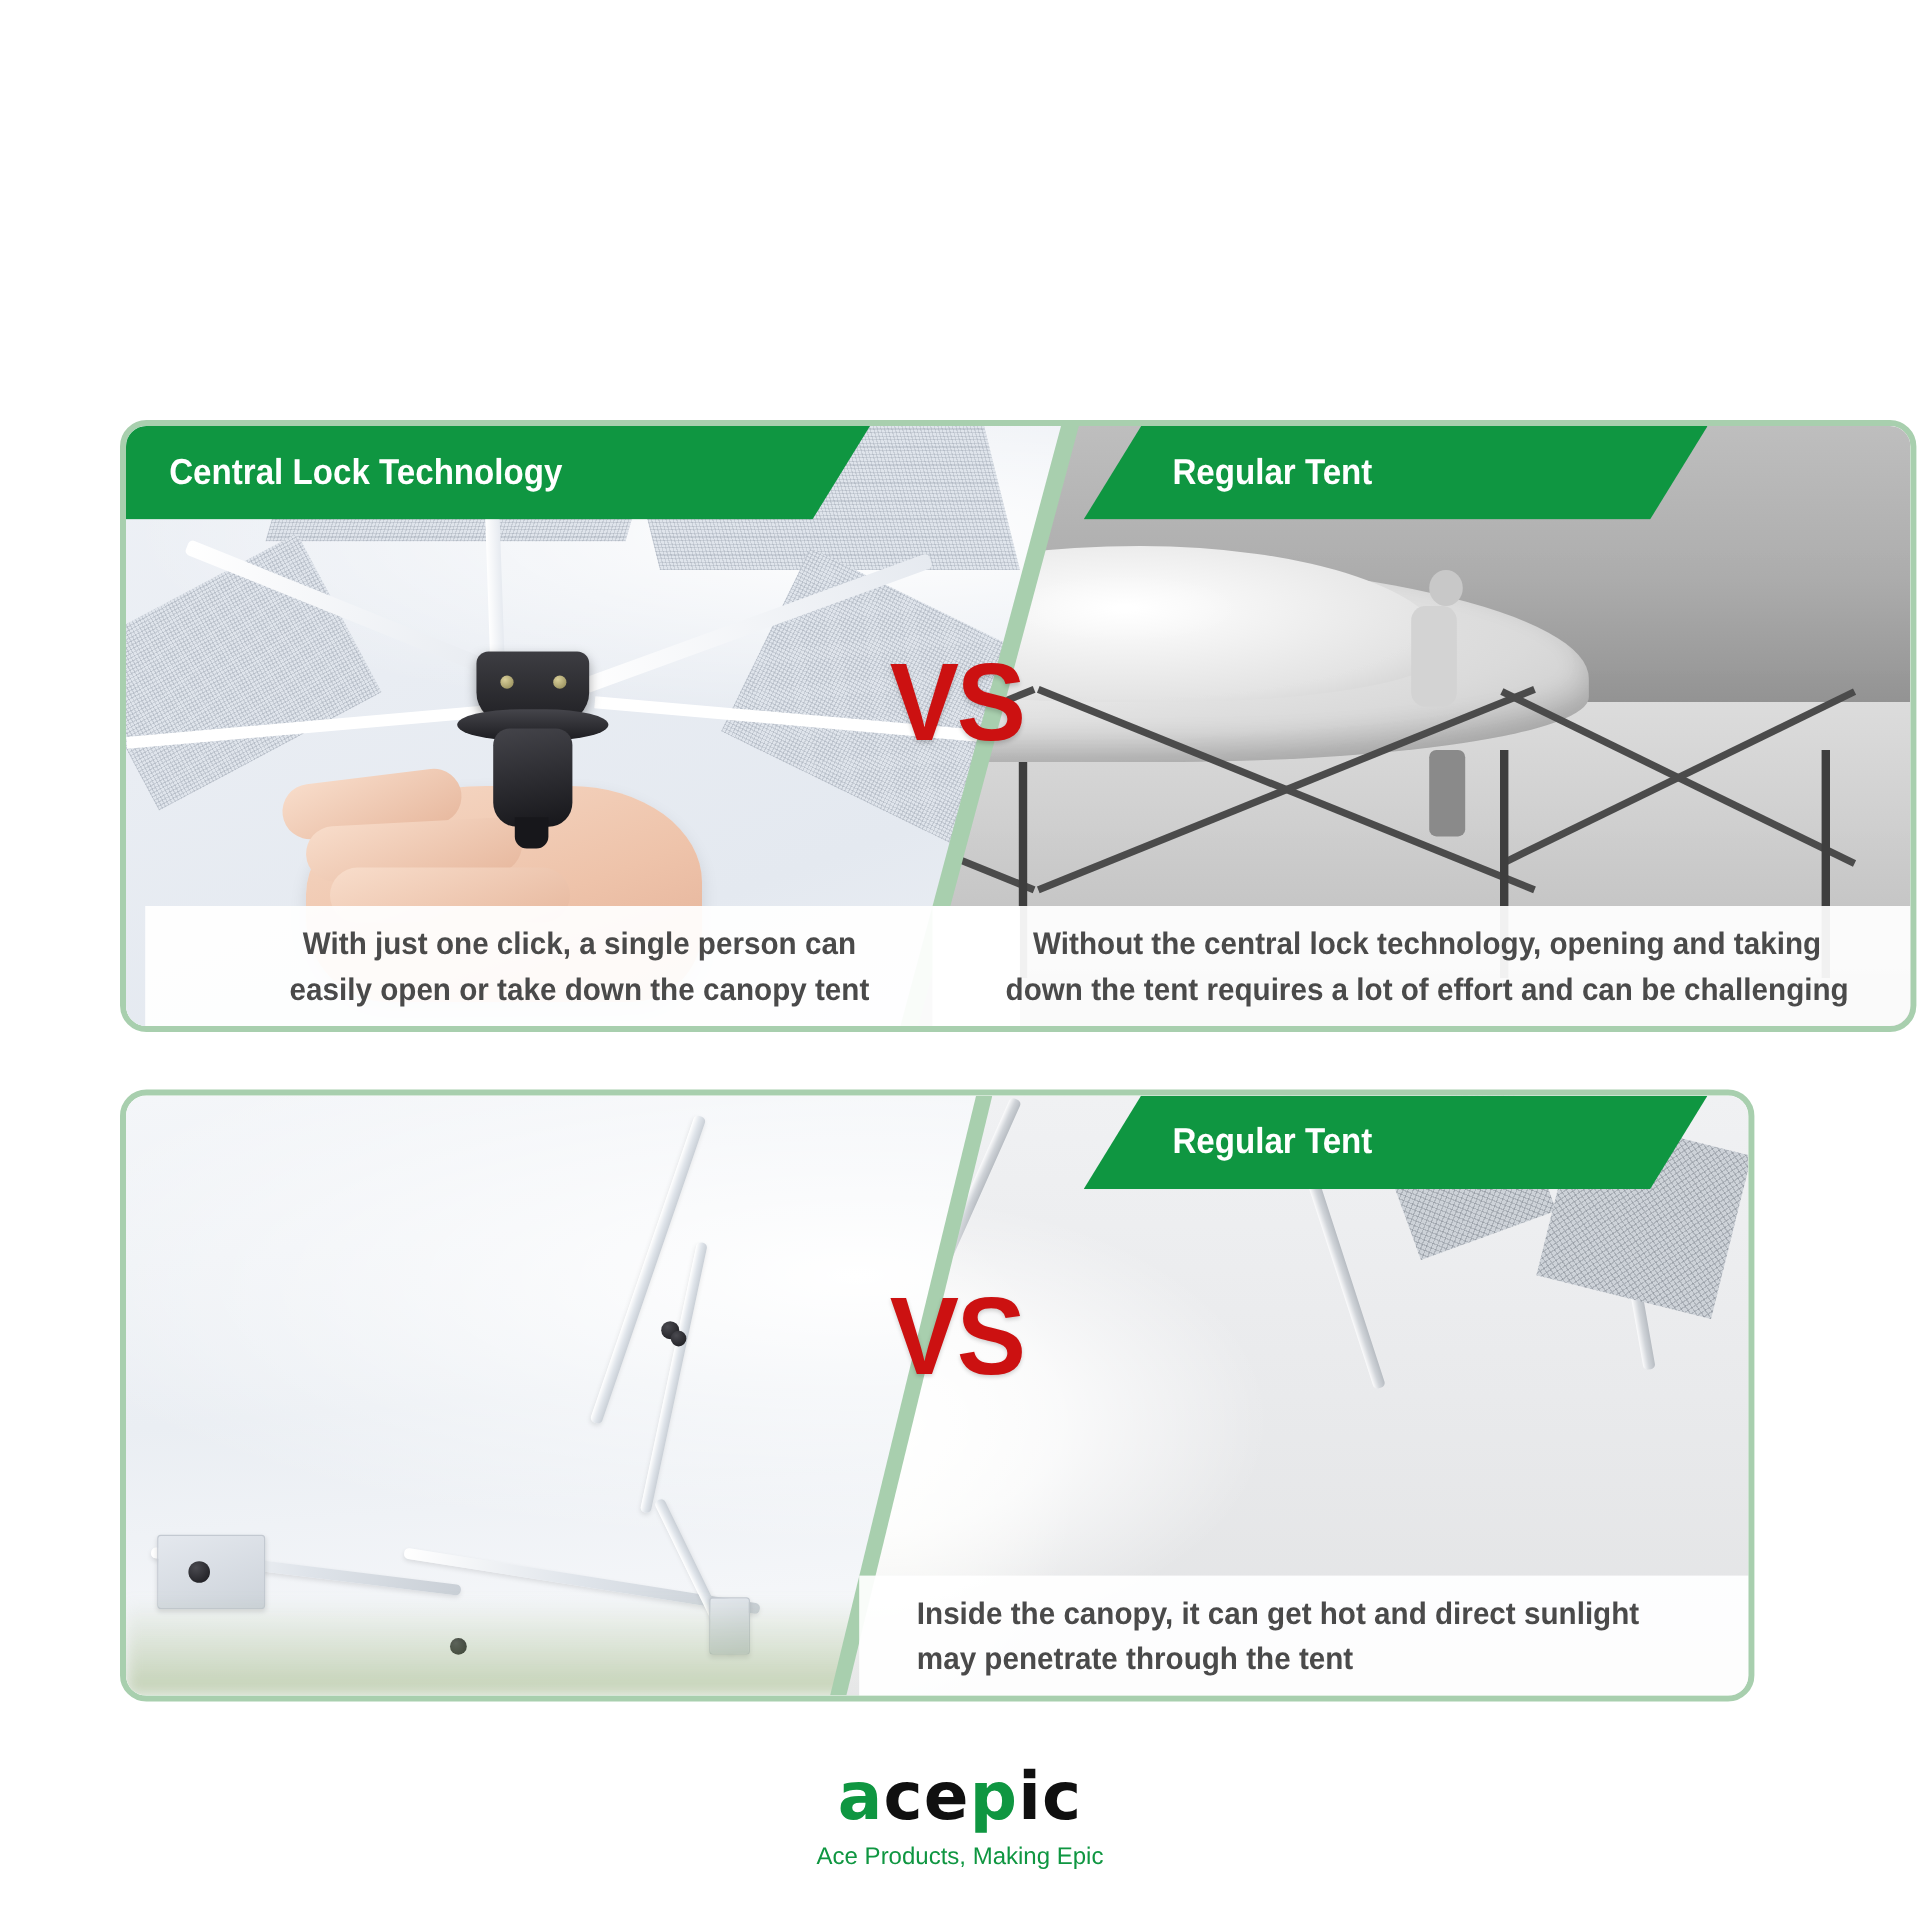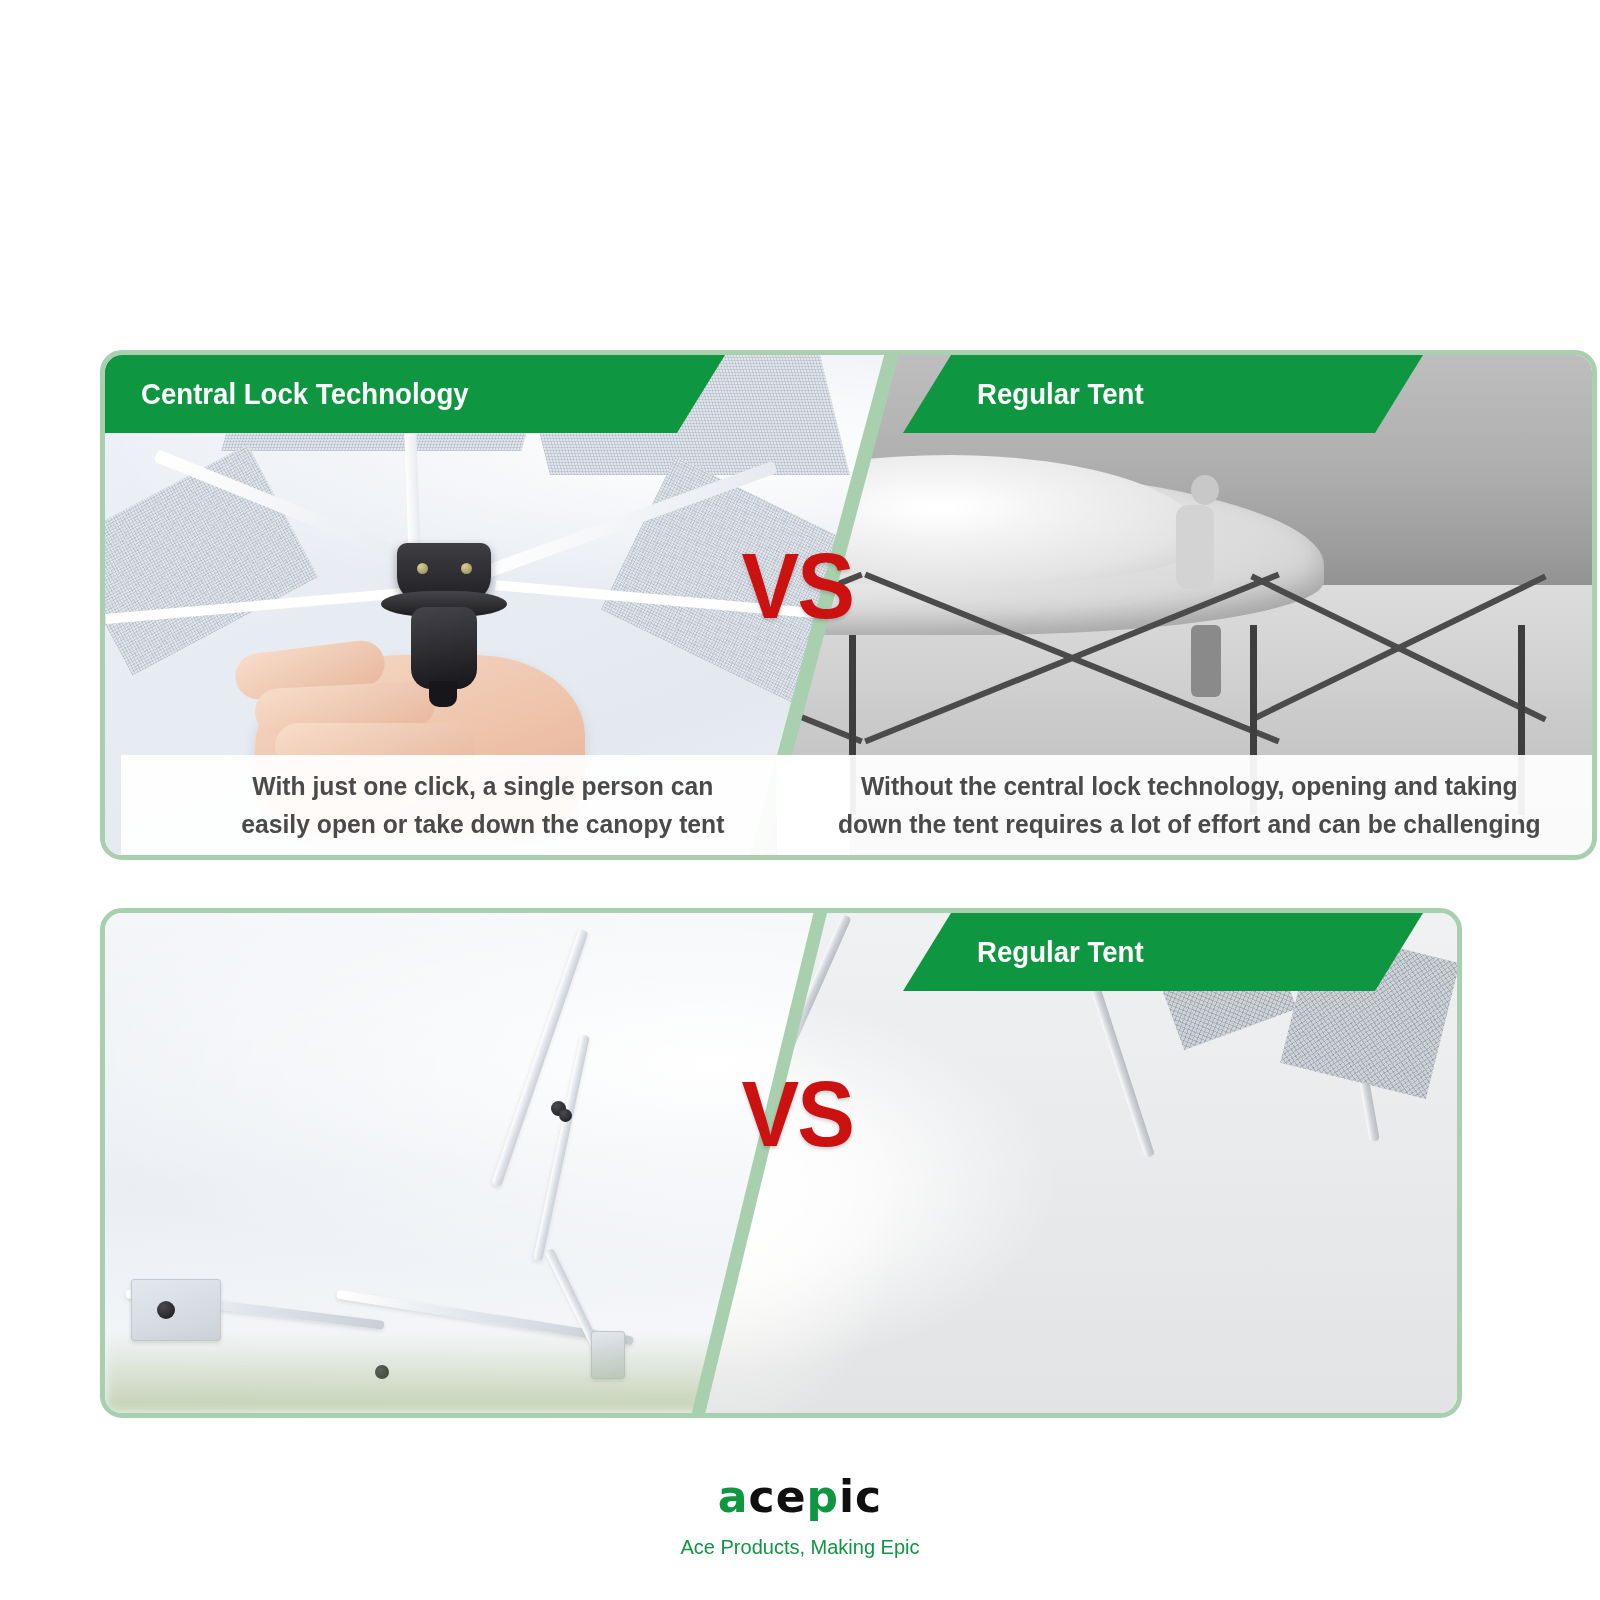--- a/index.html
+++ b/index.html
@@ -179,21 +179,21 @@
   .cap-right{ left:45.2%; width:54.8%; padding-left:48px; }
   .cap p{
     font-size:26px; line-height:38px; font-weight:700; color:#4a4a4a;
     transform:scaleX(0.95); transform-origin:left center;
     white-space:nowrap;
   }
 
   
   .footer{ position:absolute; left:0; top:1470px; width:1600px; height:130px;
      display:flex; flex-direction:column; align-items:center; }
-  .logo{ font-size:44px; font-weight:700; letter-spacing:1px; line-height:54px;
+  .logo{ font-size:55px; font-weight:700; letter-spacing:1px; line-height:54px;
      font-family:"DejaVu Sans", sans-serif; }
   .logo .g{ color:#0f9641; }
   .logo .k{ color:#101010; }
   .tagline{ margin-top:12px; font-size:20px; color:#0f9641; font-weight:400; }
 </style>
 </head>
 <body>
 
 <div class="page">
 
@@ -299,20 +299,24 @@
         <div class="blast"></div>
         <div class="warm"></div>
       </div>
 
       <div class="divider"></div>
 
       <div class="ribbon ribbon-right">
         <span>Regular Tent</span>
       </div>
 
+      <div class="cap cap-right">
+        <p>Inside the canopy, it can get hot and direct sunlight</p>
+        <p>may penetrate through the tent</p>
+      </div>
 
     </div>
   </div>
 
   <div class="vs" id="vs-2">VS</div>
 
   <div class="footer">
     <div class="logo"><span class="g">a</span><span class="k">ce</span><span class="g">p</span><span class="k">ic</span></div>
     <div class="tagline">Ace Products, Making Epic</div>
   </div>

